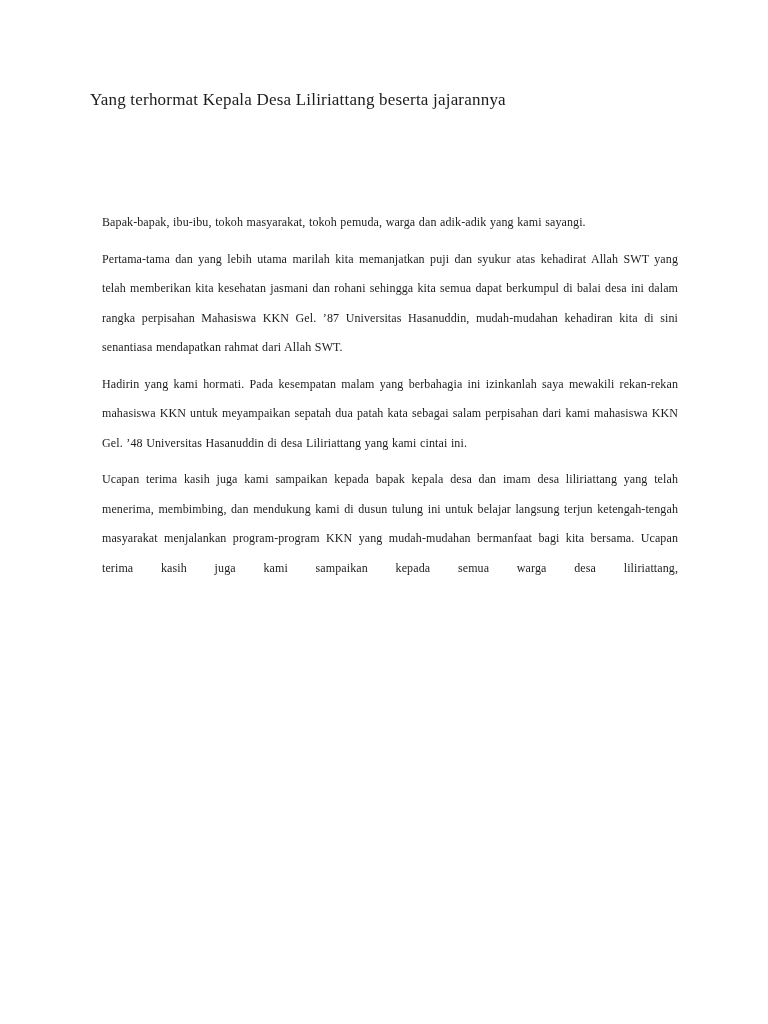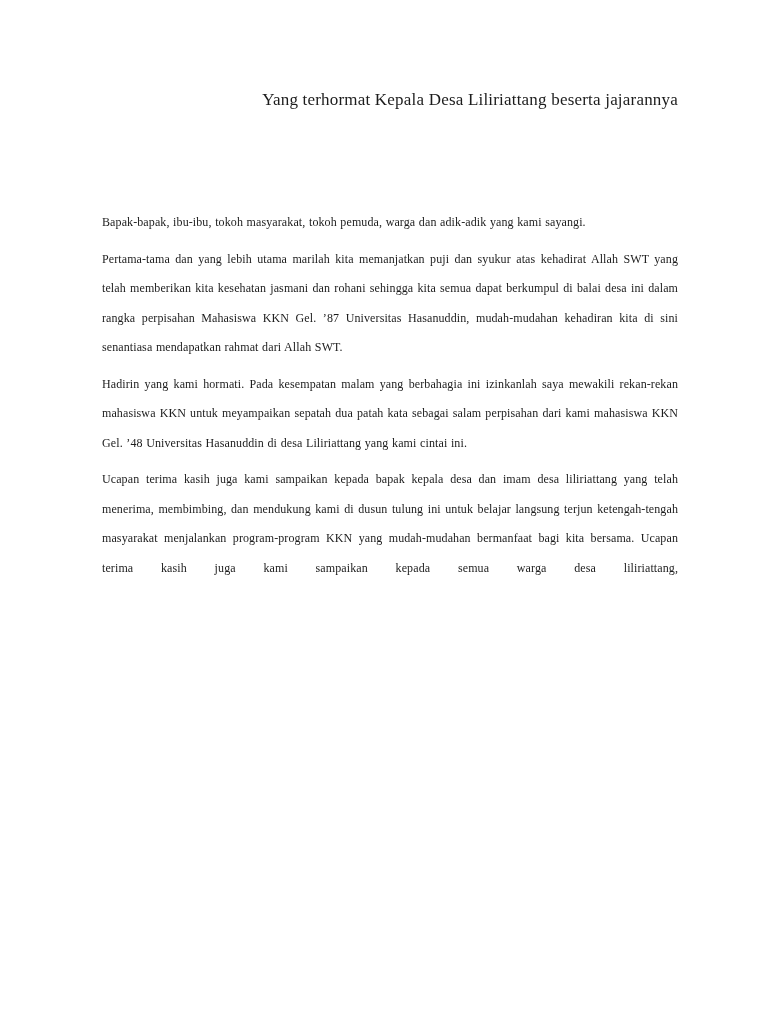--- a/index.html
+++ b/index.html
@@ -24,21 +24,20 @@
     font-weight: normal;
     line-height: 24px;
     margin: 0 0 32px 0;
     letter-spacing: 0.2px;
   }
   .addressee {
     font-size: 17px;
     line-height: 24px;
     margin: 0 0 10px 0;
     letter-spacing: 0.2px;
-    text-align: right;
   }
   .addressee-block {
     margin-bottom: 96px;
   }
   .body-para {
     font-size: 12px;
     line-height: 29.5px;
     margin: 0 0 7px 12px;
     text-align: justify;
     letter-spacing: 0.1px;

